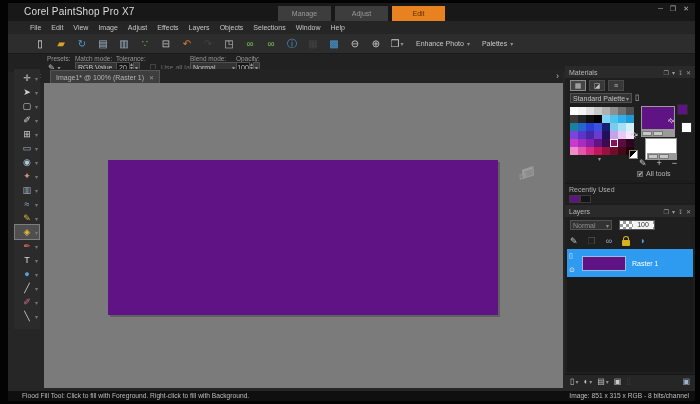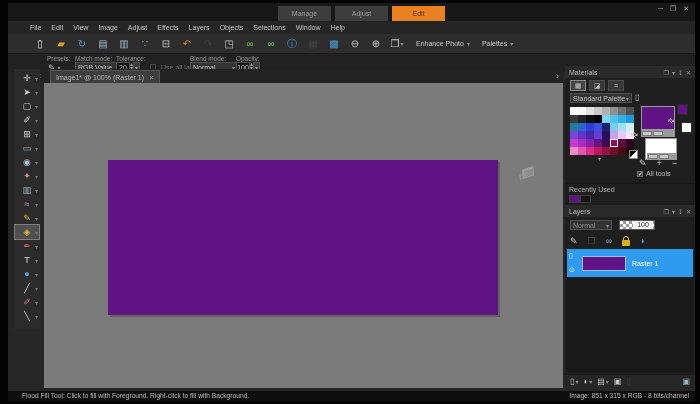--- a/index.html
+++ b/index.html
@@ -120,20 +120,21 @@
 
   .disabled { opacity:.45; }
 </style>
 </head>
 <body>
 
 <div id="screen">
   <div id="app">
 
     <div class="titlebar">
+      <span class="app-title">Corel PaintShop Pro X7</span>
       <div id="ws-tabs">
           <div class="ws-tab">Manage</div>
           <div class="ws-tab">Adjust</div>
           <div class="ws-tab active">Edit</div>
         </div>
       <div class="win-controls">
         <span>─</span>
         <span>❐</span>
         <span>✕</span>
       </div>

